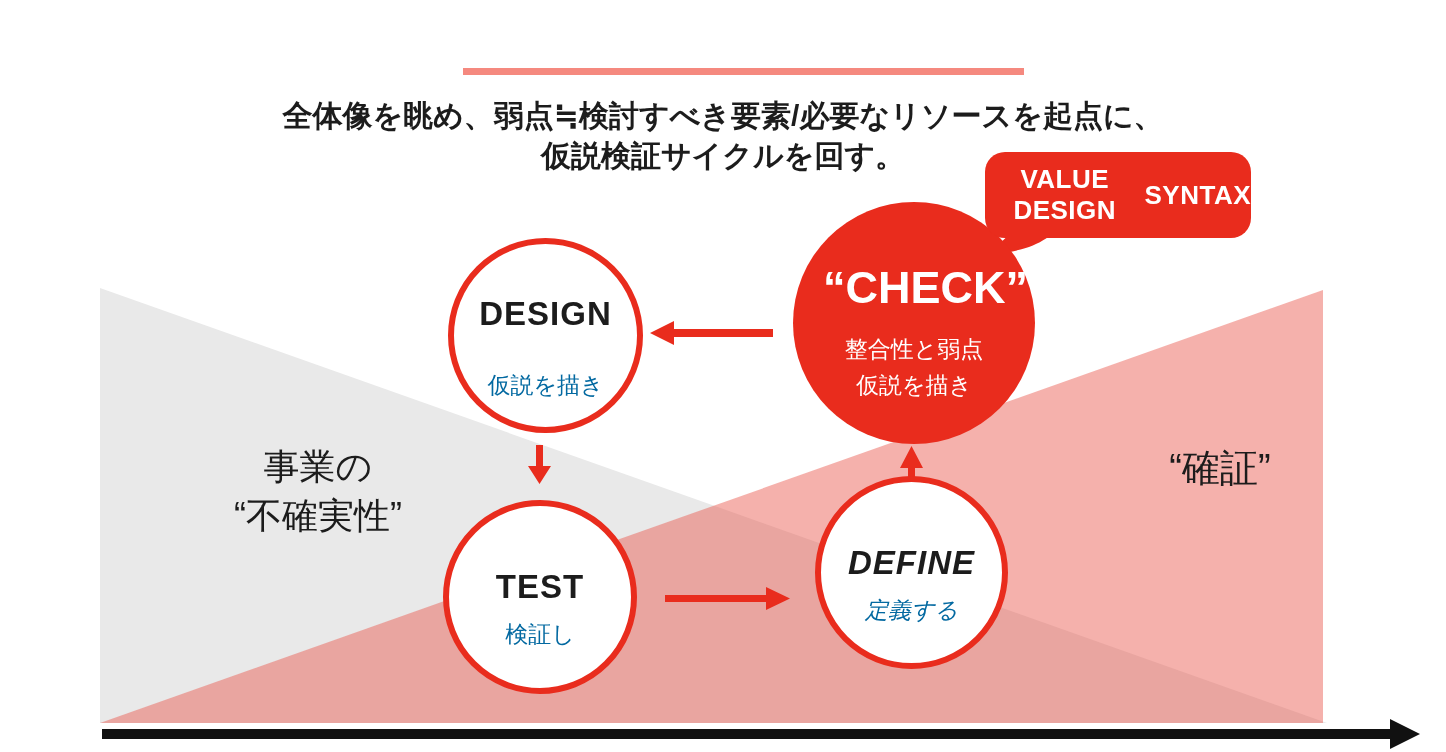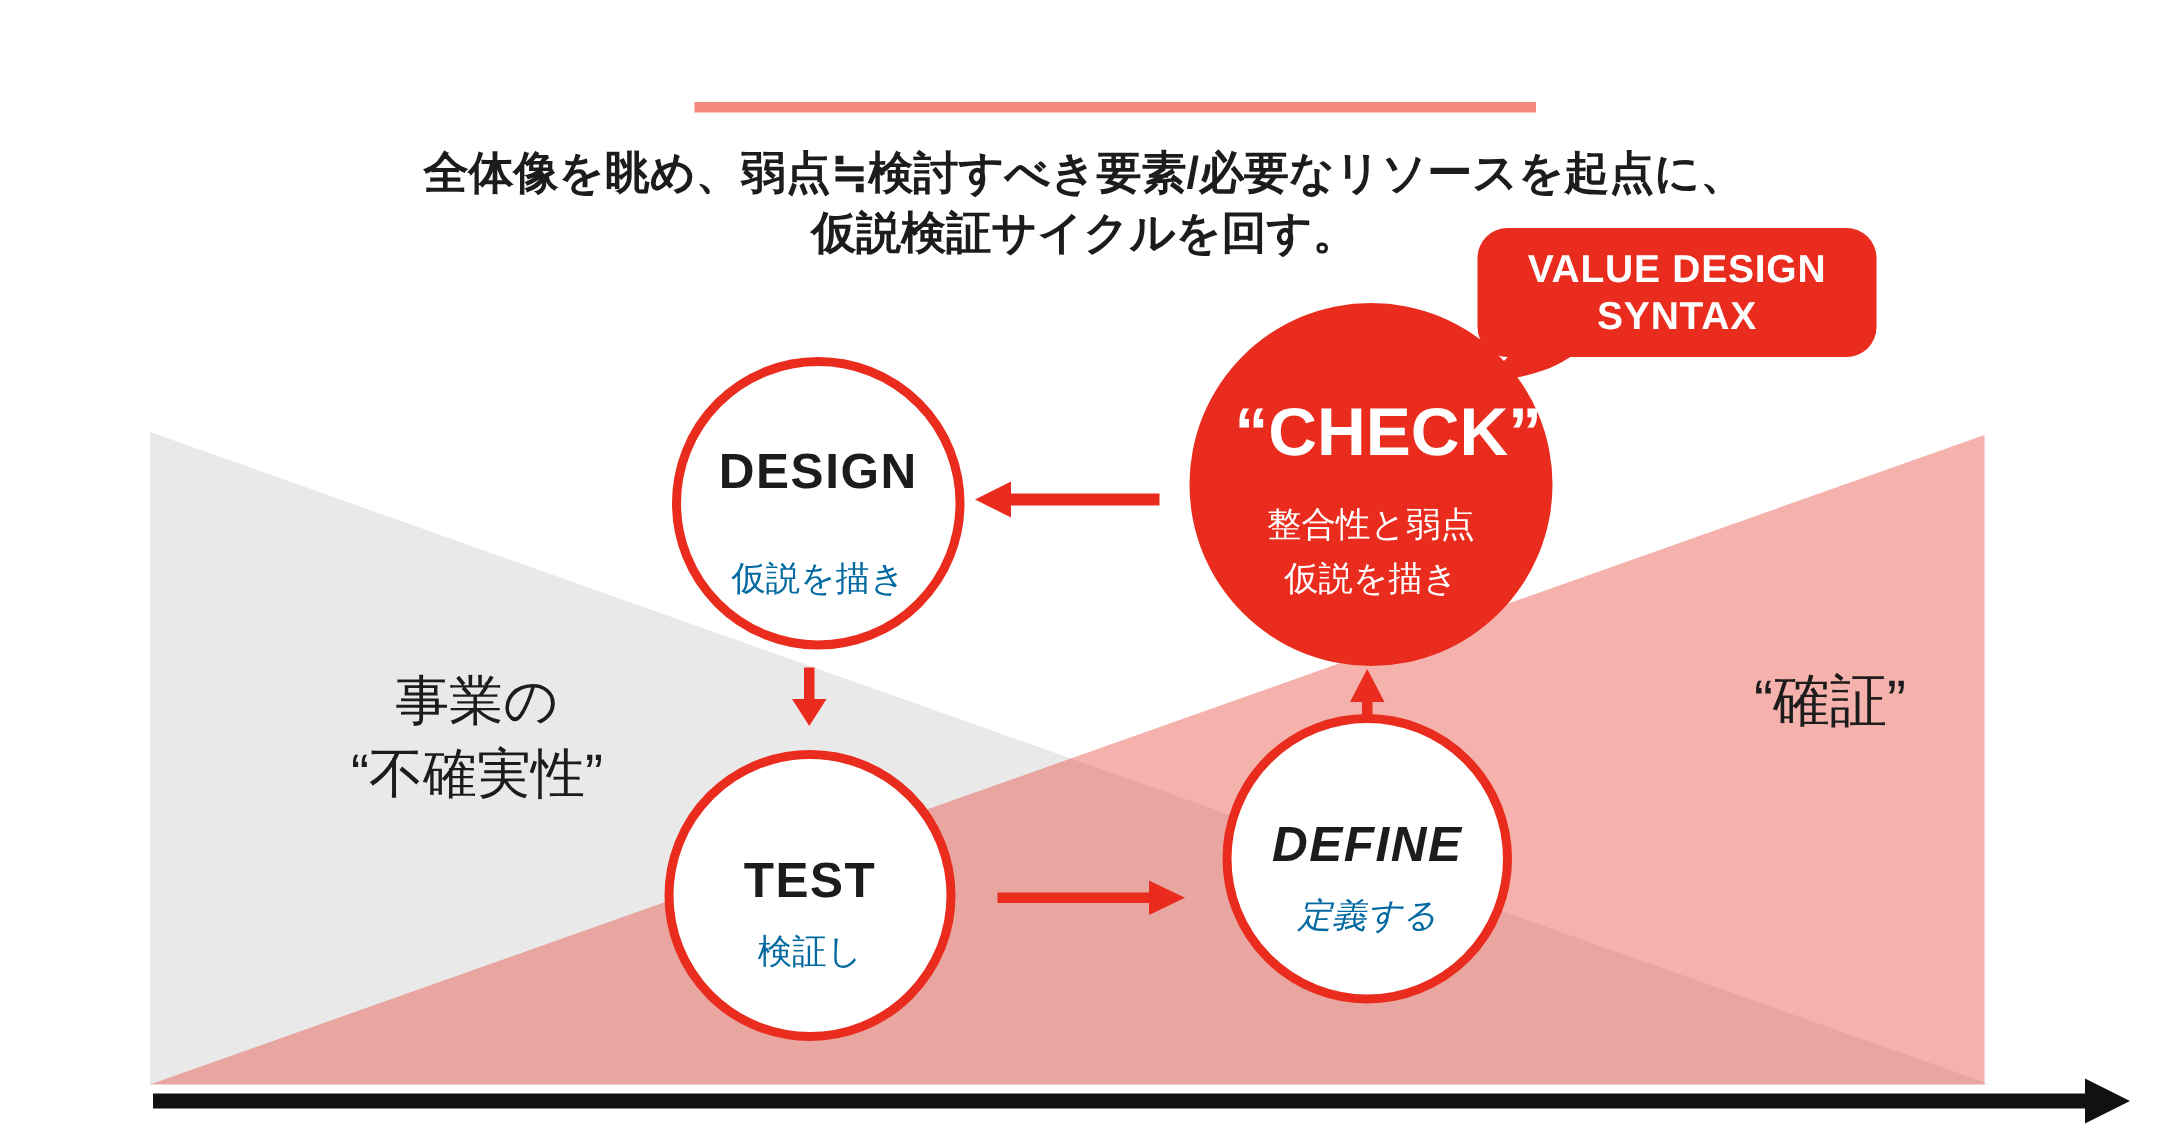--- a/index.html
+++ b/index.html
@@ -51,21 +51,21 @@
   .c-check{
     left:793px;top:202px;width:242px;height:242px;
     background:var(--red);border:none;padding-top:18px;
   }
   .c-check .en{font-size:45px;font-weight:700;color:#fff;letter-spacing:0;margin-left:23px;}
   .c-check .jp{font-size:23px;color:#fff;line-height:36px;margin-top:17px;}
 
   .bubble{
     position:absolute;left:985px;top:152px;width:266px;height:86px;
     background:var(--red);border-radius:20px;
-    display:flex;flex-direction:column;align-items:center;justify-content:center;
+    display:flex;flex-direction:row;align-items:center;justify-content:center;
     color:#fff;font-weight:700;font-size:26px;line-height:31px;letter-spacing:.5px;
     text-align:center;
   }
 </style>
 </head>
 <body>
 
 <div class="stage">
 
   <svg class="bg" width="1446" height="752" viewBox="0 0 1446 752">

